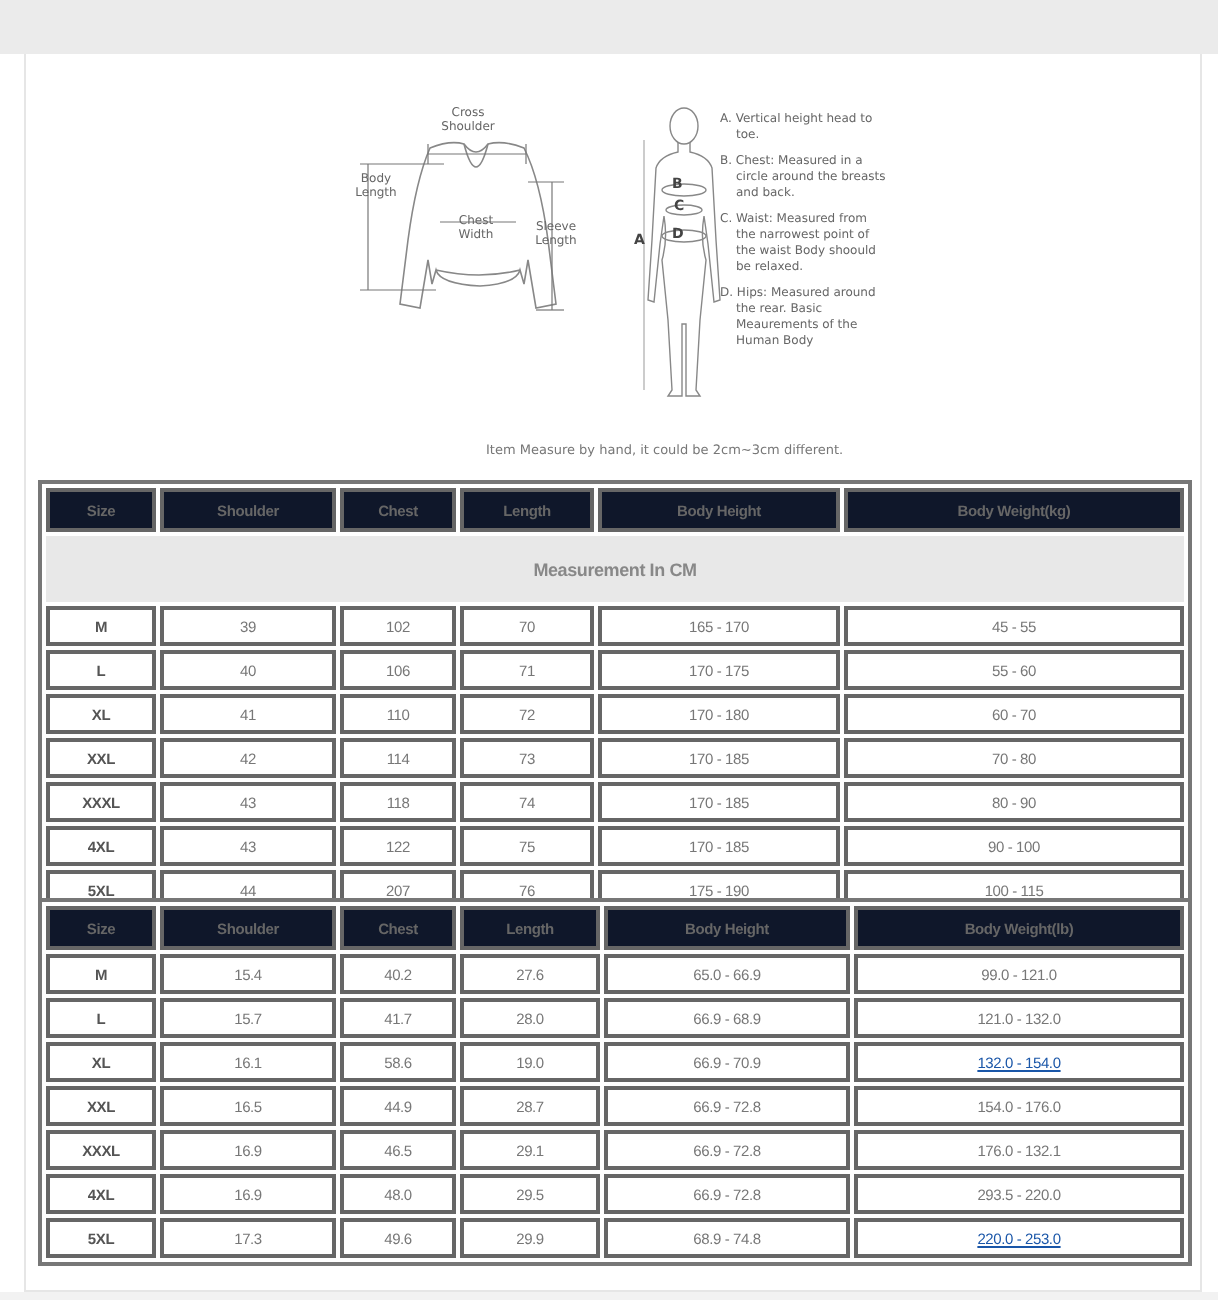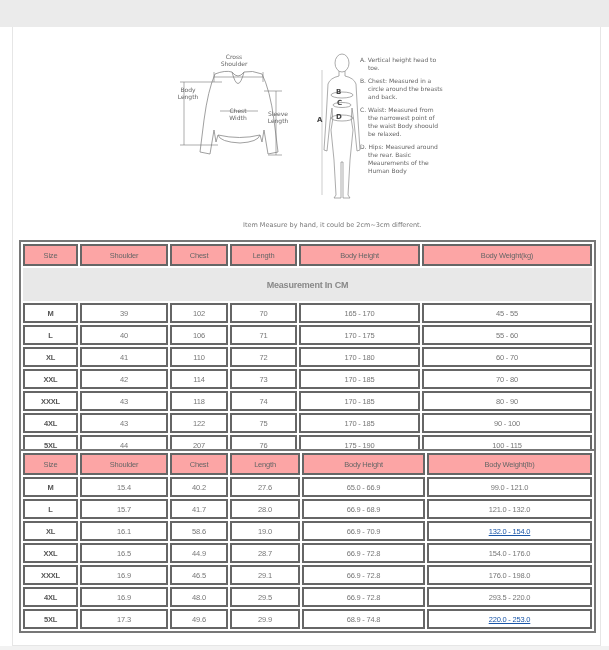--- a/index.html
+++ b/index.html
@@ -51,21 +51,21 @@
   table.size-table {
     position: absolute; left: 19px; width: 577px;
     border: 2px solid #777; border-collapse: separate; border-spacing: 2px;
     background: #fff; table-layout: fixed;
   }
   table.size-table td, table.size-table th {
     border: 2px solid #666; text-align: center;
     font-family: "Liberation Sans", sans-serif; font-size: 7.5px; color: #777;
     padding: 0; height: 16px; font-weight: normal; letter-spacing: -0.2px;
   }
-  table.size-table th { background: #fca5a5; height: 18px; color: #666; }
+  table.size-table th { background: #0f172a; height: 18px; color: #666; font-weight: bold; }
   table.size-table td.size-cell { font-weight: bold; color: #555; }
   table.size-table td.unit-row {
     background: #e8e8e8; border: none; height: 33px; font-size: 9px; font-weight: bold; color: #888;
   }
   .link { color: #1a56a8; text-decoration: underline; }
   #table-cm { top: 240px; }
   #table-inch { top: 449px; }
 </style>
 </head>
 <body>
@@ -265,21 +265,21 @@
         <td>28.7</td>
         <td>66.9 - 72.8</td>
         <td>154.0 - 176.0</td>
       </tr>
       <tr>
         <td class="size-cell">XXXL</td>
         <td>16.9</td>
         <td>46.5</td>
         <td>29.1</td>
         <td>66.9 - 72.8</td>
-        <td>176.0 - 198.0</td>
+        <td>176.0 - 132.1</td>
       </tr>
       <tr>
         <td class="size-cell">4XL</td>
         <td>16.9</td>
         <td>48.0</td>
         <td>29.5</td>
         <td>66.9 - 72.8</td>
         <td>293.5 - 220.0</td>
       </tr>
       <tr>

